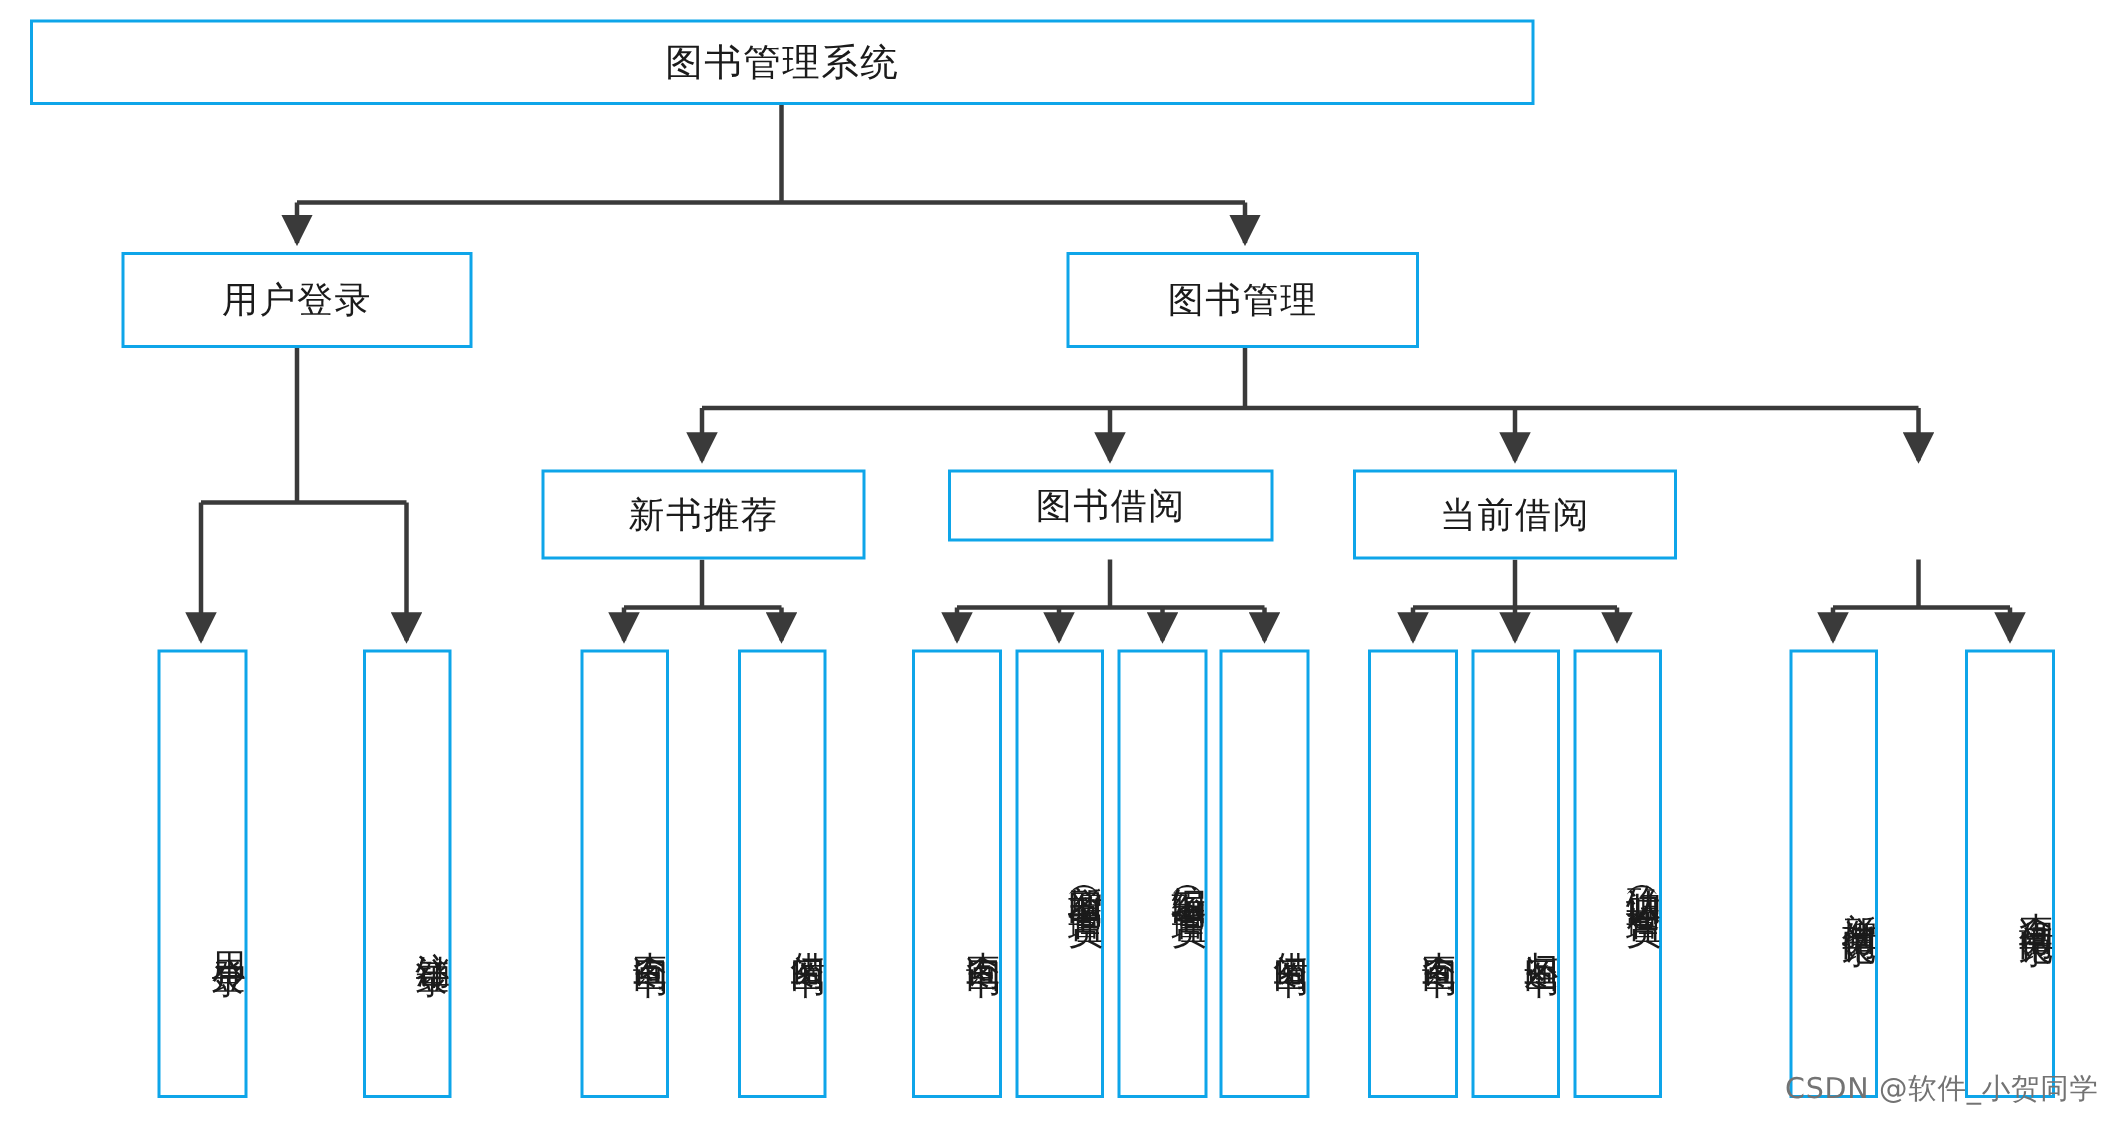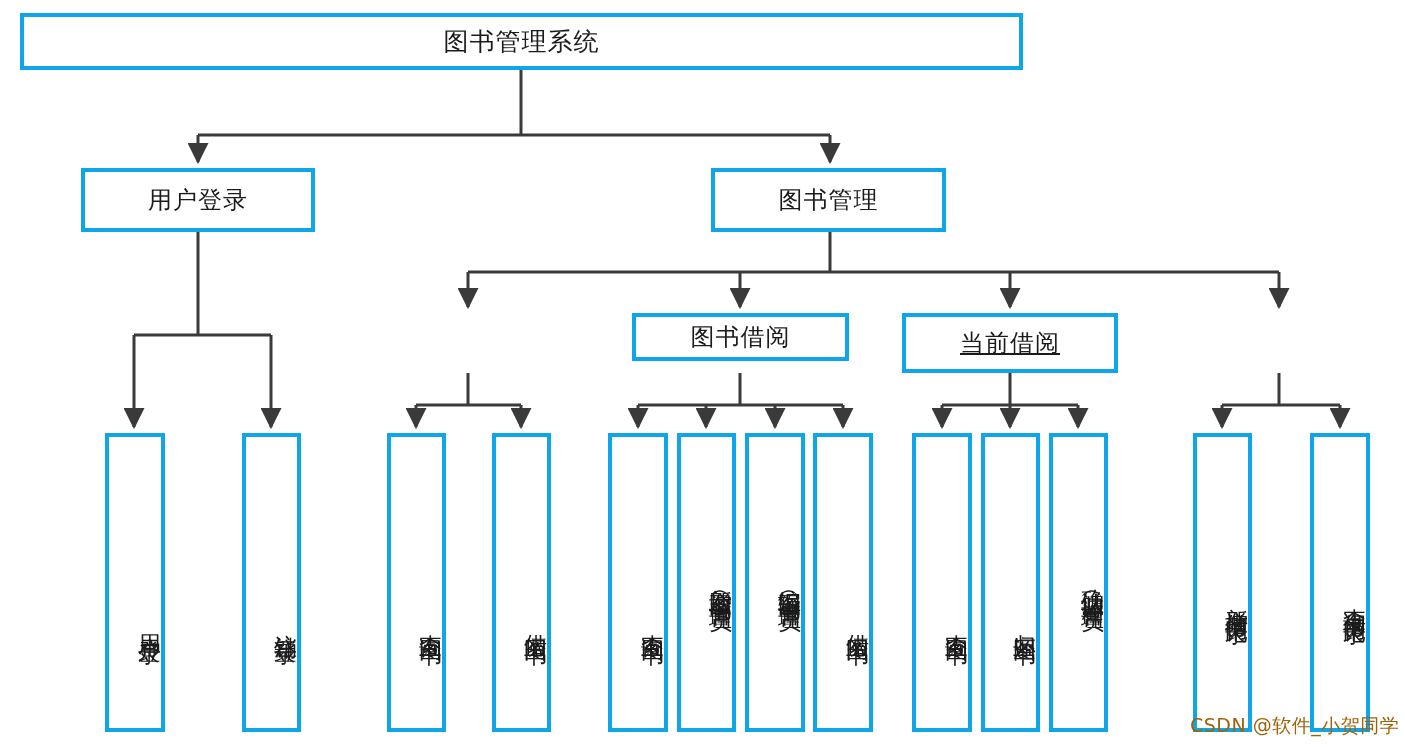--- a/index.html
+++ b/index.html
@@ -23,21 +23,21 @@
     position: absolute;
     left: 0;
     top: 0;
     width: 1405px;
     height: 747px;
     pointer-events: none;
   }
   .node {
     position: absolute;
     box-sizing: border-box;
-    border: 4px solid #0ea5e9;
+    border: 2px solid #0ea5e9;
     background: #ffffff;
     display: flex;
     align-items: center;
     justify-content: center;
     color: #1b1b1b;
     z-index: 2;
   }
   .node.h {
     font-size: 24px;
     letter-spacing: 1px;
@@ -57,21 +57,21 @@
     padding-top: 6px;
     line-height: 1.0;
   }
   .node.v.tall {
     align-items: flex-start;
     padding-top: 4px;
   }
   .watermark {
     position: absolute;
     font-size: 19px;
-    color: #a16207;
+    color: #737373;
     white-space: nowrap;
     z-index: 3;
     letter-spacing: 0.5px;
   }
 </style>
 </head>
 <body>
 
 <div id="canvas">
 
@@ -123,22 +123,23 @@
       <path d="M 1222 405 L 1222 427" marker-end="url(#arrow)"></path>
       <path d="M 1340 405 L 1340 427" marker-end="url(#arrow)"></path>
     </g>
   </svg>
 
   <div class="node h root" style="left:20px; top:13px; width:1003px; height:57px;">图书管理系统</div>
 
   <div class="node h" style="left:81px; top:168px; width:234px; height:64px;">用户登录</div>
   <div class="node h" style="left:711px; top:168px; width:235px; height:64px;">图书管理</div>
 
+  <div class="node h" style="left:361px; top:313px; width:216px; height:60px;">新书推荐</div>
   <div class="node h" style="left:632px; top:313px; width:217px; height:48px;">图书借阅</div>
-  <div class="node h" style="left:902px; top:313px; width:216px; height:60px;text-decoration:underline;">当前借阅</div>
+  <div class="node h" style="left:902px; top:313px; width:216px; height:60px;">当前借阅</div>
 
   <div class="node v" style="left:105px; top:433px; width:60px; height:299px; padding-top:78px;">用户登录</div>
   <div class="node v" style="left:242px; top:433px; width:59px; height:299px; padding-top:78px;">注销登录</div>
 
   <div class="node v" style="left:387px; top:433px; width:59px; height:299px; padding-top:78px;">查询图书</div>
   <div class="node v" style="left:492px; top:433px; width:59px; height:299px; padding-top:78px;">借阅图书</div>
 
   <div class="node v" style="left:608px; top:433px; width:60px; height:299px; padding-top:78px;">查询图书</div>
   <div class="node v tall" style="left:677px; top:433px; width:59px; height:299px;">新增图书（管理员）</div>
   <div class="node v tall" style="left:745px; top:433px; width:60px; height:299px;">编辑图书（管理员）</div>

